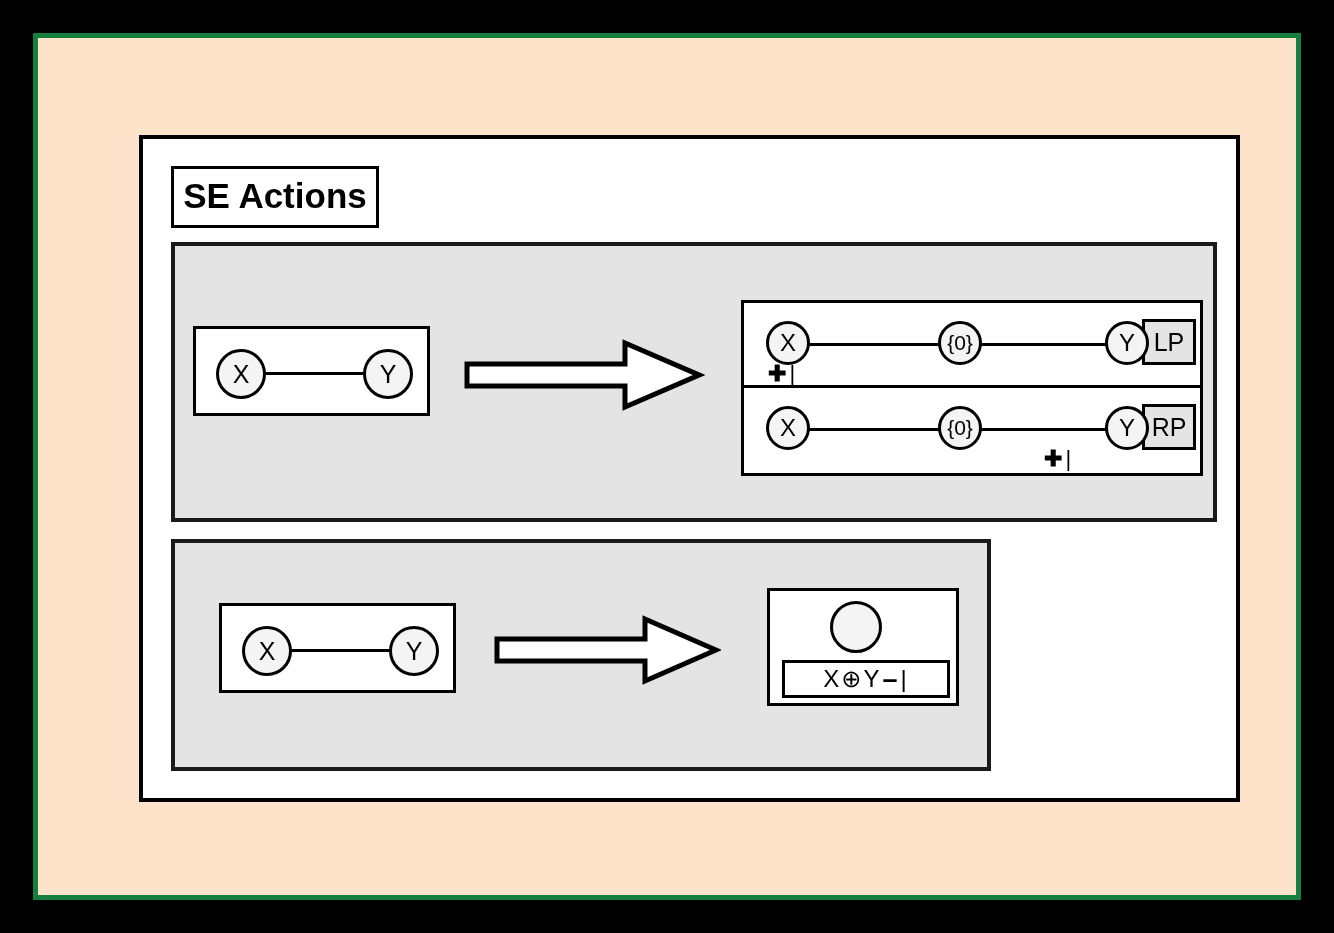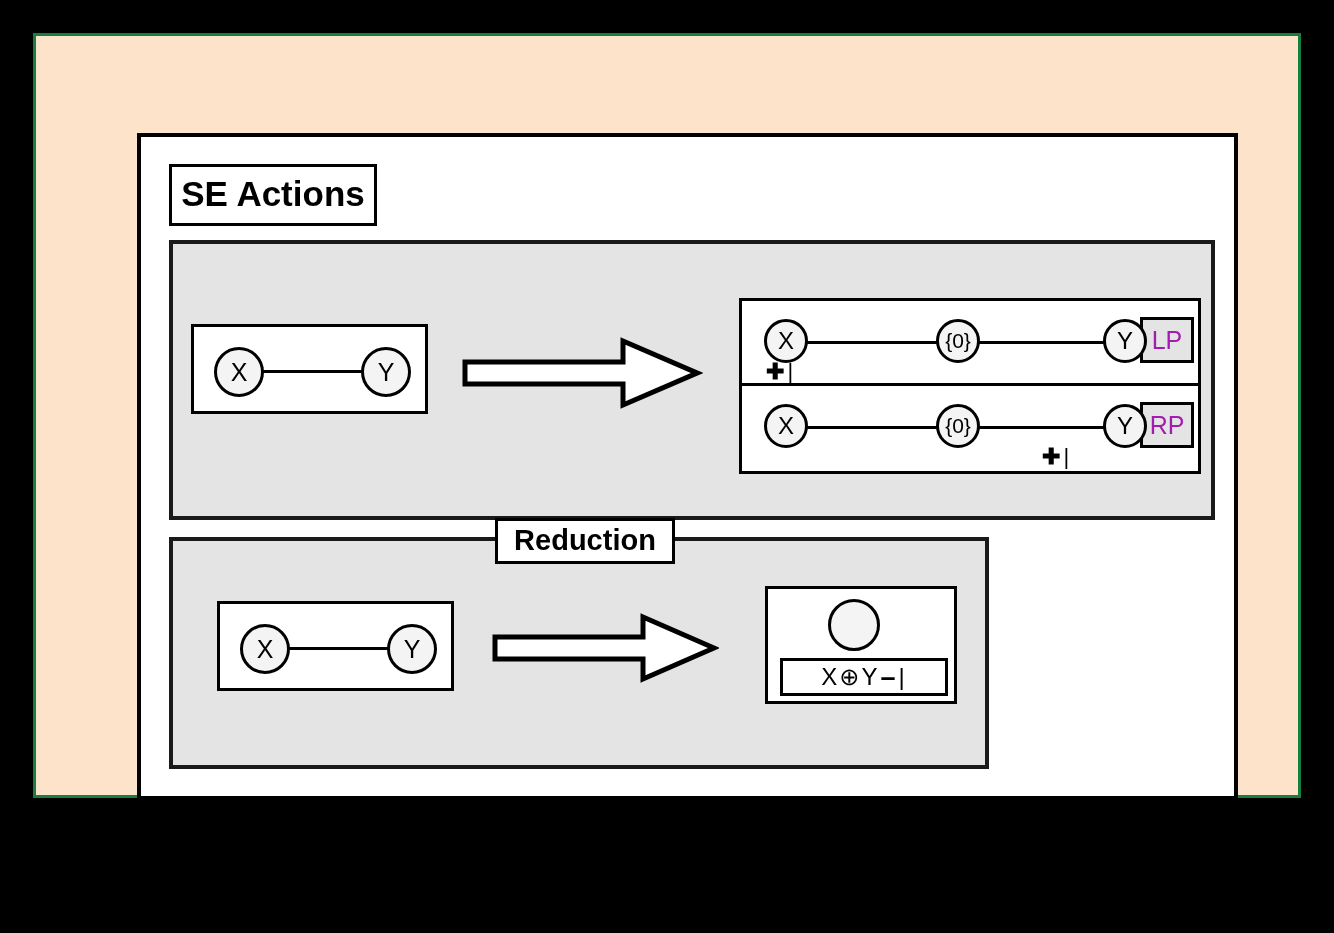--- a/index.html
+++ b/index.html
@@ -13,23 +13,23 @@
     font-family: "Liberation Sans", sans-serif;
     overflow: hidden;
   }
 
   
   #slide {
     position: absolute;
     left: 33px;
     top: 33px;
     width: 1268px;
-    height: 765px;
+    height: 867px;
     background: #FCE3CA;
-    border: 3px solid #15803d;
+    border: 5px solid #15803d;
     box-sizing: border-box;
   }
 
   
   #card {
     position: absolute;
     left: 101px;
     top: 97px;
     width: 1101px;
     height: 667px;
@@ -184,21 +184,21 @@
   
   .tag {
     position: absolute;
     background: #E4E4E4;
     border: 3px solid #000000;
     box-sizing: border-box;
     display: flex;
     align-items: center;
     justify-content: center;
     font-size: 25px;
-    color: #a21caf;
+    color: #000000;
     width: 54px;
     height: 46px;
   }
 
   
   .marker {
     position: absolute;
     font-size: 19px;
     color: #000000;
     white-space: nowrap;
@@ -282,23 +282,20 @@
           <div class="marker" style="left:300px; top:58px;">
             <span class="plus">✚</span><span class="bar">|</span>
           </div>
         </div>
 
       </div>
     </div>
 
     <div class="panel" id="red-panel">
 
-      <div class="label-box" id="red-label">
-        <span>Reduction</span>
-      </div>
 
       <div class="white-box" id="red-input">
         <div class="edge" style="left:47px; top:43px; width:145px;"></div>
         <div class="node med" style="left:20px; top:20px;">
           <span>X</span>
         </div>
         <div class="node med" style="left:167px; top:20px;">
           <span>Y</span>
         </div>
       </div>

